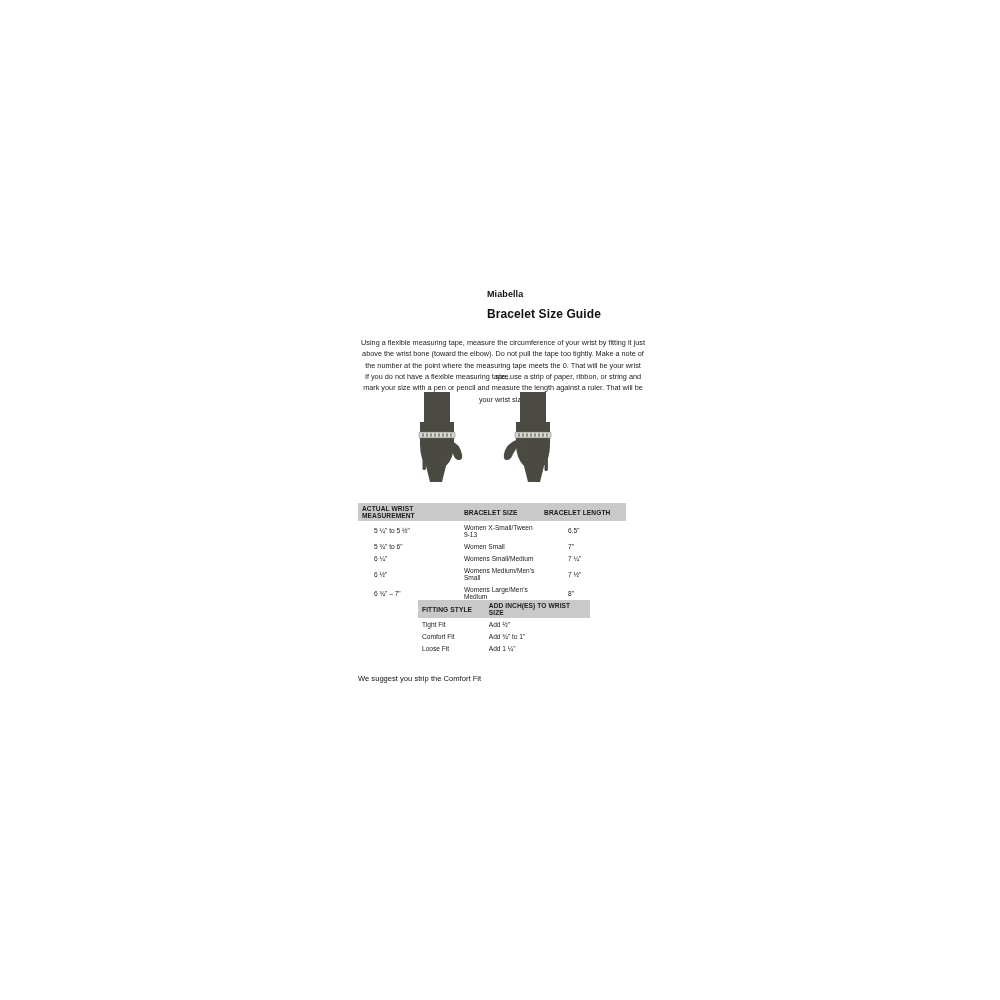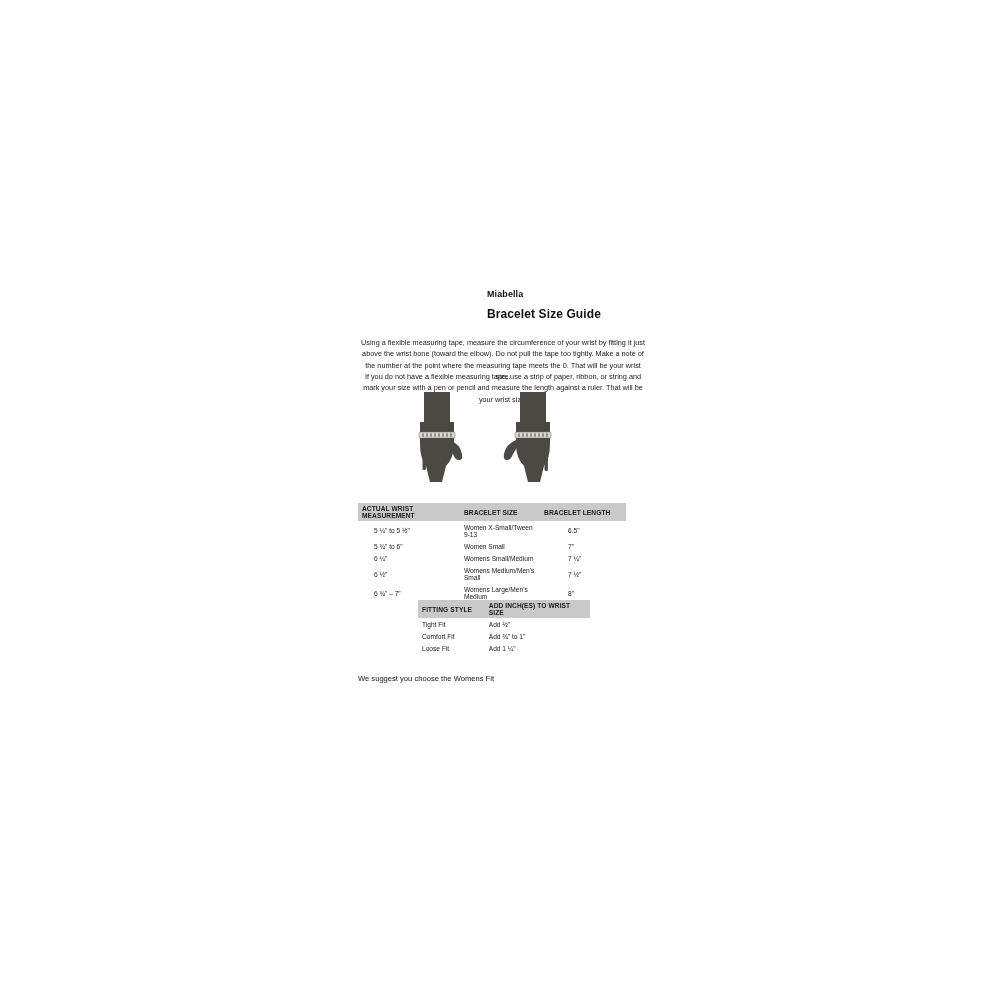--- a/index.html
+++ b/index.html
@@ -214,15 +214,15 @@
         <td class="f1">Comfort Fit</td>
         <td class="f2">Add ¾" to 1"</td>
       </tr>
       <tr class="tbl-body">
         <td class="f1">Loose Fit</td>
         <td class="f2">Add 1 ¼"</td>
       </tr>
     </tbody>
   </table>
 
-  <div class="footnote">We suggest you choose the Womens Fit</div>
+  <div class="footnote">We suggest you strip the Comfort Fit</div>
 
 </div>
 
 </body></html>

